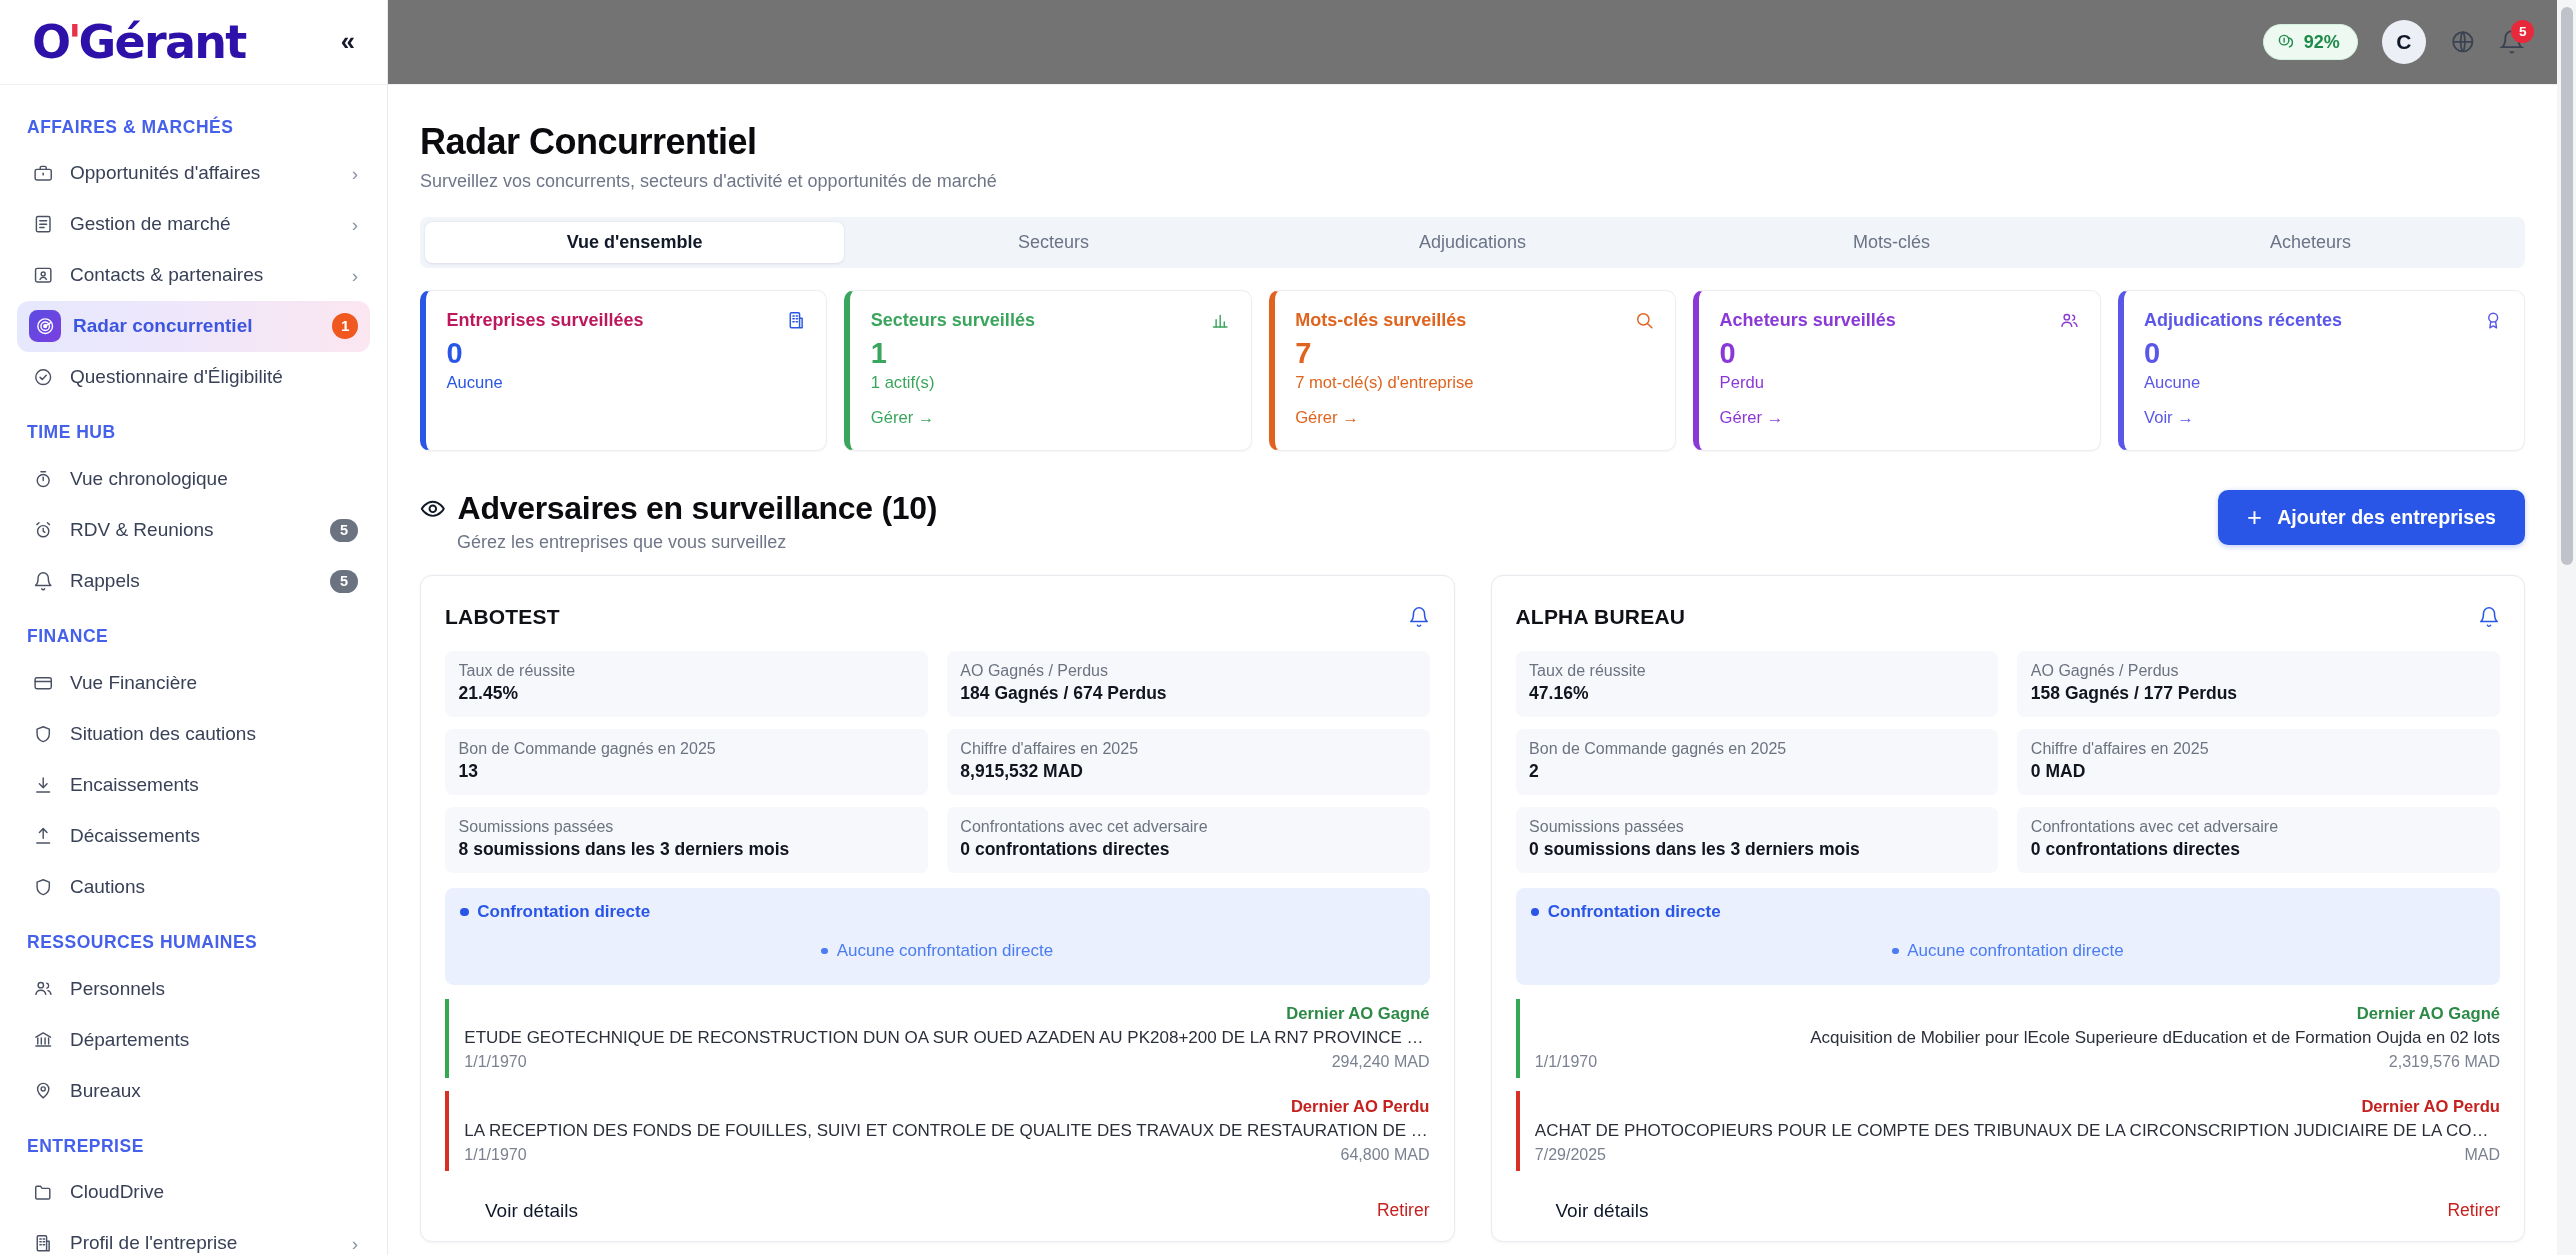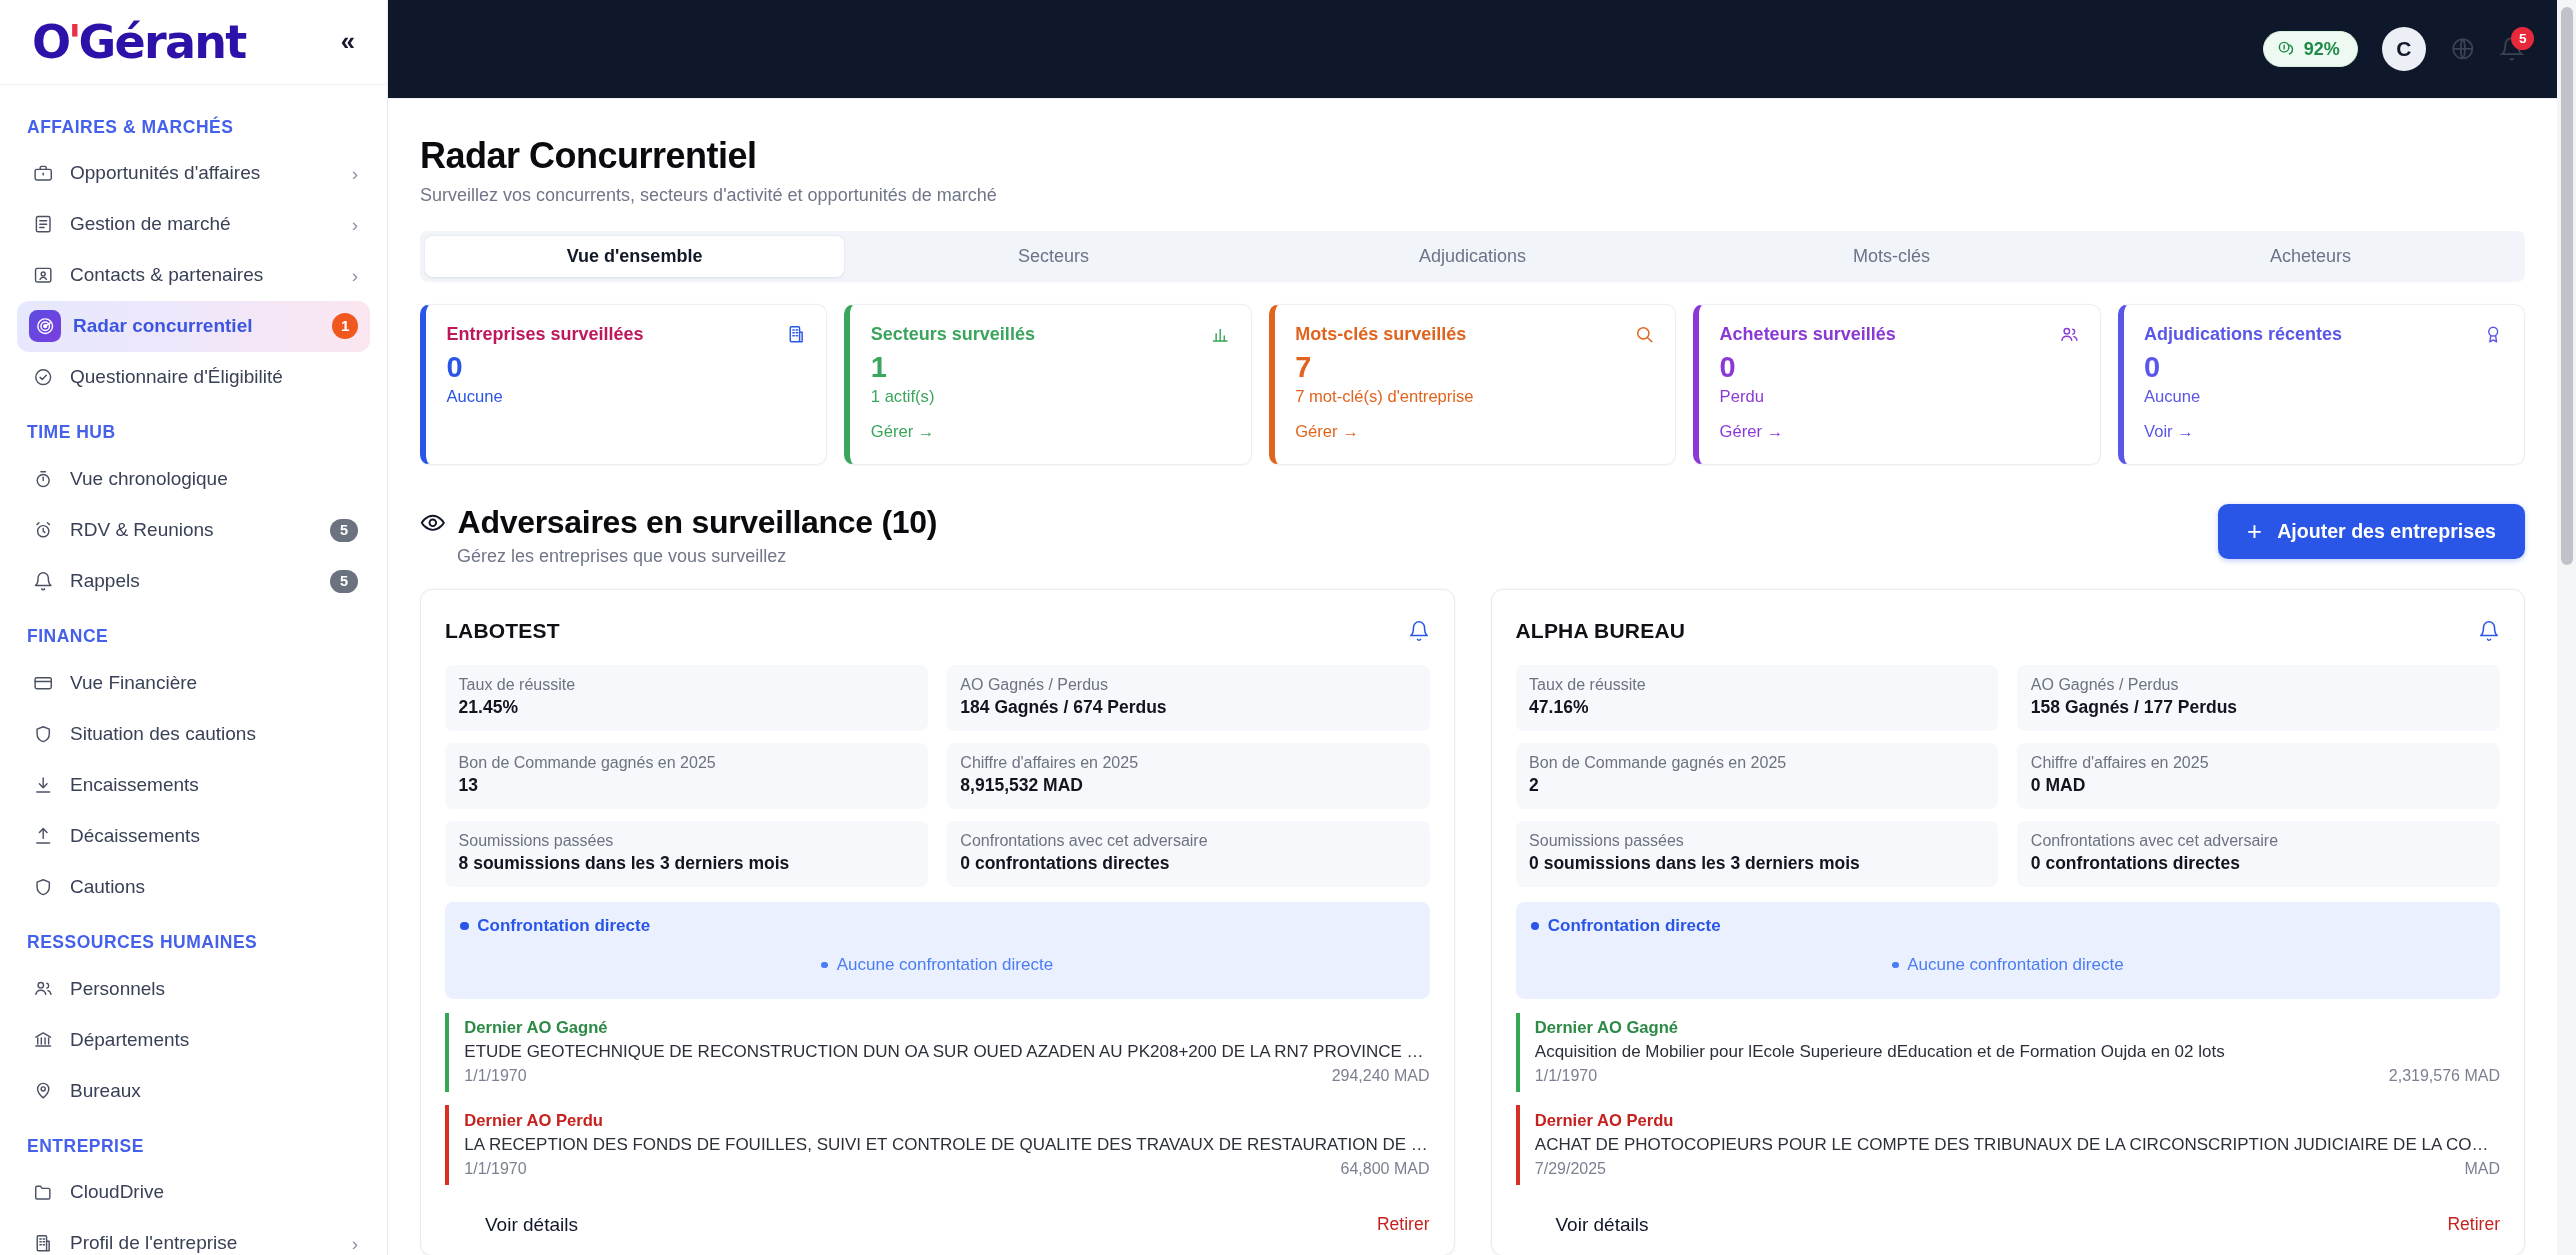--- a/index.html
+++ b/index.html
@@ -68,23 +68,23 @@
     background: #f0581f; color: #fff; font-size: 15.3px; font-weight: 700;
     border-radius: 851px; width: 25.6px; height: 25.6px;
     display: flex; align-items: center; justify-content: center;
   }
 
   
   .main { flex: 1; height: 1256px; display: flex; flex-direction: column;
           background: #ffffff; overflow: hidden; position: relative; }
 
   .topbar {
-    height: 99px; border-bottom: 0.9px solid #eef0f4;
+    height: 85px; border-bottom: 0.9px solid #eef0f4;
     display: flex; align-items: center; justify-content: flex-end;
-    padding-right: 51px; gap: 24px; background: #0f172a;
+    padding-right: 51px; gap: 24px; background: #737373;
   }
   .score-pill {
     display: flex; align-items: center; gap: 7.7px;
     background: #eefaf1; border: 0.9px solid #d2f0dc; border-radius: 851px;
     padding: 6.8px 17px 6.8px 13.6px; color: #1e8a4a; font-size: 18px; font-weight: 700;
   }
   .score-pill svg { width: 19px; height: 19px; }
   .avatar-circle {
     width: 44px; height: 44px; border-radius: 50%;
     background: #eceff6; color: #111827;
@@ -173,21 +173,21 @@
     background: #eaf0fd; border-radius: 8.5px; margin-top: 15.3px;
     padding: 13.6px 15.3px 24px 15.3px; min-height: 95px;
   }
   .confront-label { font-size: 17px; color: #2a56e8; font-weight: 600;
                     display: flex; align-items: center; gap: 8.5px; }
   .dot { width: 8.5px; height: 8.5px; border-radius: 50%; background: #2a56e8; display:inline-block; }
   .dot.sm { width: 6.8px; height: 6.8px; background:#4b7cf3; }
   .confront-empty { font-size: 17px; color: #4b7cf3; display: flex; align-items: center;
                     justify-content: center; gap: 8.5px; margin-top: 19px; }
 
-  .ao-item { border-left: 4.3px solid #34a853; padding: 5.1px 0 6.8px 15.3px; margin-top: 13.6px; }
+  .ao-item { border-left: 4.3px solid #34a853; padding: 5.1px 0 6.8px 15.3px; margin-top: 13.6px; text-align: right; }
   .ao-item.lost { border-left-color: #d93025; }
   .ao-label { font-size: 16.6px; font-weight: 700; color: #2c8a46; }
   .ao-item.lost .ao-label { color: #c5221f; }
   .ao-desc { font-size: 17px; color: #2b2f3a; margin-top: 4.3px;
              white-space: nowrap; overflow: hidden; text-overflow: ellipsis; }
   .ao-foot { display: flex; justify-content: space-between; margin-top: 5.1px;
              font-size: 16px; color: #7b8191; }
 
   .card-foot {
     display: flex; justify-content: space-between; align-items: center;

